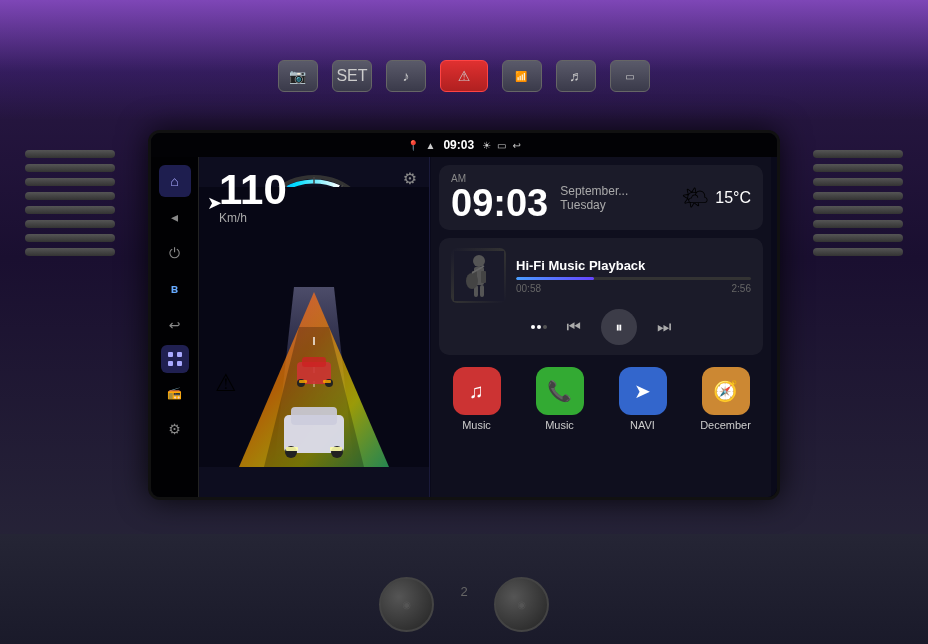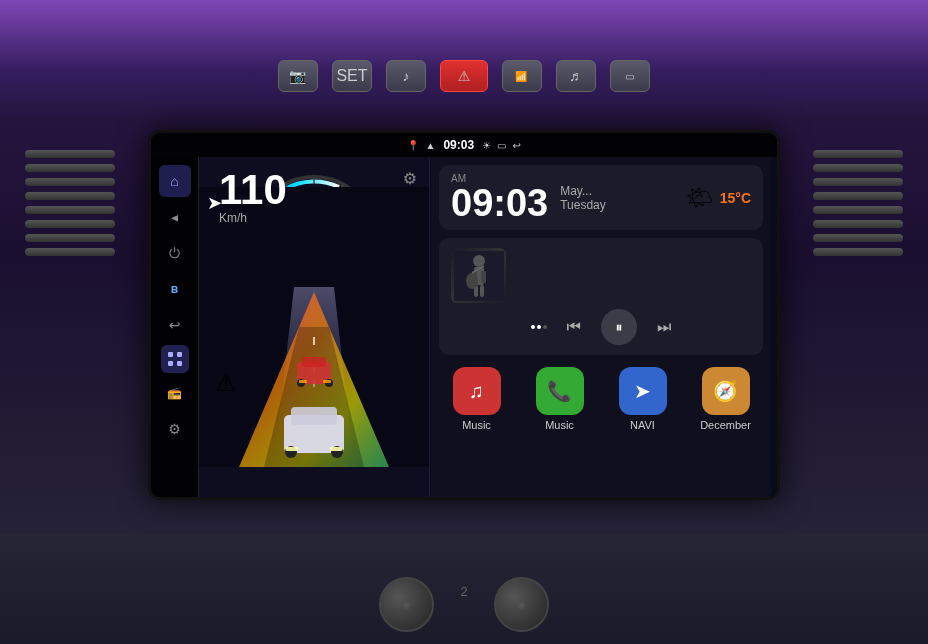--- a/index.html
+++ b/index.html
@@ -307,23 +307,23 @@
     .weather-info {
       display: flex;
       align-items: center;
       gap: 6px;
       margin-left: auto;
     }
     .weather-icon {
       font-size: 22px;
     }
     .temp-display {
-      font-size: 14px;
-      font-weight: bold;
-      color: #f97316;
+      font-size: 16px;
+      font-weight: normal;
+      color: #ffffff;
     }
 
     
     .music-widget {
       background: rgba(255,255,255,0.05);
       border-radius: 10px;
       padding: 10px 12px;
       display: flex;
       flex-direction: column;
       gap: 6px;
@@ -688,21 +688,21 @@
       <div class="panel-divider"></div>
 
       <div class="right-panel">
 
         <div class="time-widget">
           <div class="time-display">
             <span class="am-label">AM</span>
             <span class="time-big">09:03</span>
           </div>
           <div class="date-info">
-            <span>May...</span>
+            <span>September...</span>
             <span>Tuesday</span>
           </div>
           <div class="weather-info">
             <span class="weather-icon">🌤</span>
             <span class="temp-display">15°C</span>
           </div>
         </div>
 
         <div class="music-widget">
           <div class="music-top">
@@ -714,20 +714,30 @@
                   <circle cx="25" cy="10" r="6" fill="#555"></circle>
                   <rect x="20" y="16" width="10" height="18" rx="2" fill="#555"></rect>
                   <rect x="18" y="20" width="5" height="12" rx="1" fill="#444"></rect>
                   <rect x="27" y="20" width="5" height="12" rx="1" fill="#444"></rect>
                   <rect x="20" y="34" width="4" height="12" rx="2" fill="#555"></rect>
                   <rect x="26" y="34" width="4" height="12" rx="2" fill="#555"></rect>
 
                   <ellipse cx="18" cy="30" rx="6" ry="8" fill="#444"></ellipse>
                   <line x1="18" y1="22" x2="30" y2="15" stroke="#666" stroke-width="1.5"></line>
                 </svg>
+              </div>
+            </div>
+            <div class="music-info">
+              <div class="music-title">Hi-Fi Music Playback</div>
+              <div class="music-progress-bar">
+                <div class="music-progress-fill" style="width: 33%"></div>
+              </div>
+              <div class="music-time">
+                <span>00:58</span>
+                <span>2:56</span>
               </div>
             </div>
           </div>
           <div class="music-controls">
             <div class="volume-dots">
               <div class="vol-dot active"></div>
               <div class="vol-dot active"></div>
               <div class="vol-dot"></div>
             </div>
             <span class="ctrl-btn">⏮</span>

